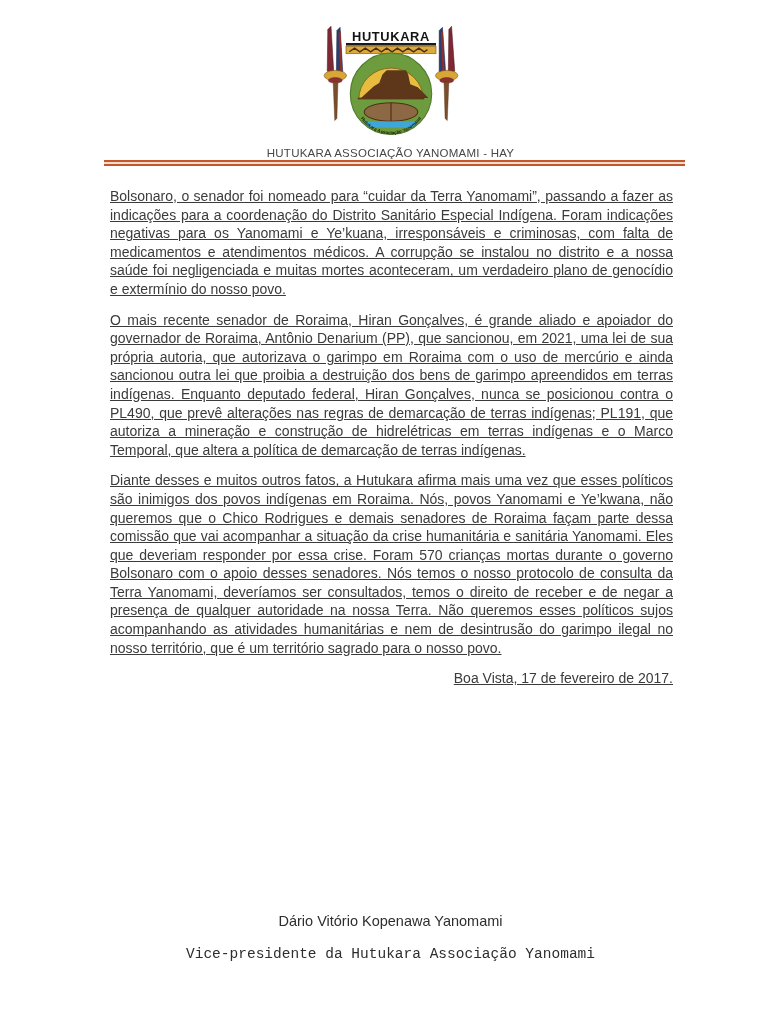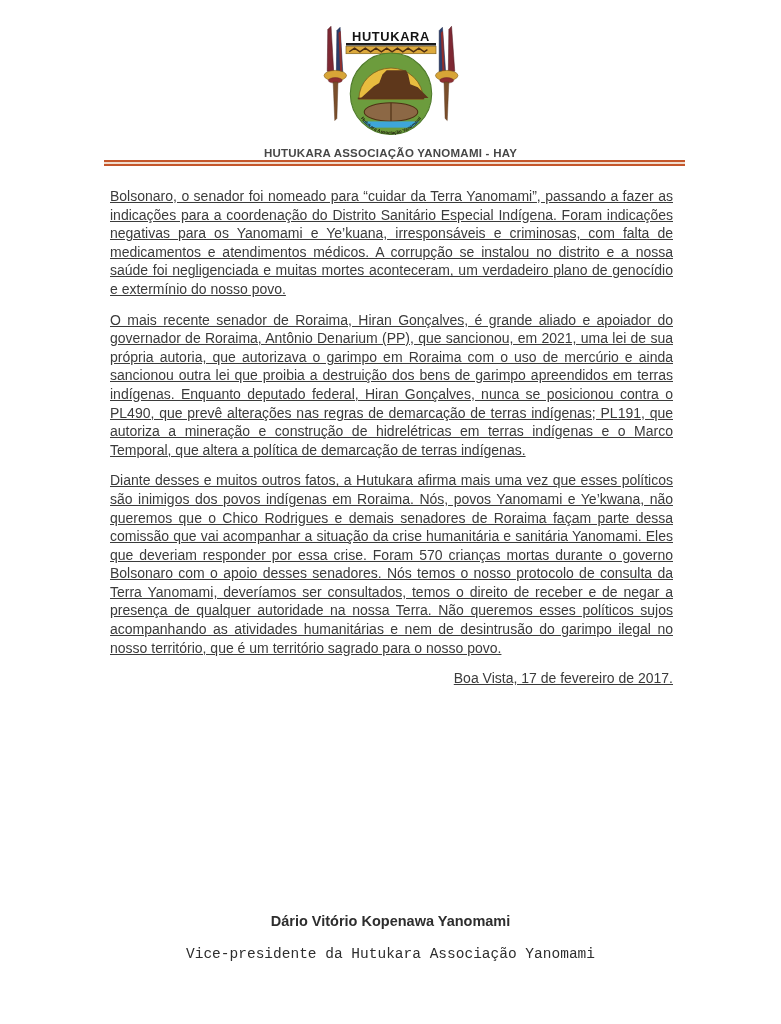--- a/index.html
+++ b/index.html
@@ -16,21 +16,21 @@
     position: absolute;
     top: 26px;
     left: 0;
     width: 100%;
     text-align: center;
   }
   .logo-svg { display: block; margin: 0 auto; }
   .org-name {
     margin-top: 9px;
     font-size: 11.5px;
-    font-weight: 700;
+    font-weight: 400;
     color: #474747;
     letter-spacing: 0.25px;
   }
   .divider {
     position: absolute;
     top: 160px;
     left: 104px;
     right: 96px;
     height: 2px;
     background: #f0dccd;
@@ -55,21 +55,21 @@
   }
   .signature {
     position: absolute;
     top: 913px;
     left: 0;
     width: 100%;
     text-align: center;
     font-size: 14.5px;
     color: #2e2e2e;
   }
-  .sig-name { font-weight: 700; margin: 0 0 17px 0; }
+  .sig-name { font-weight: 400; margin: 0 0 17px 0; }
   .sig-title { margin: 0; font-family: Liberation Mono, monospace; }
 </style>
 </head>
 <body>
 
 <div class="page">
 
   <div class="header">
 
     <svg class="logo-svg" width="150" height="112" viewBox="0 0 140 104" xmlns="http://www.w3.org/2000/svg">

